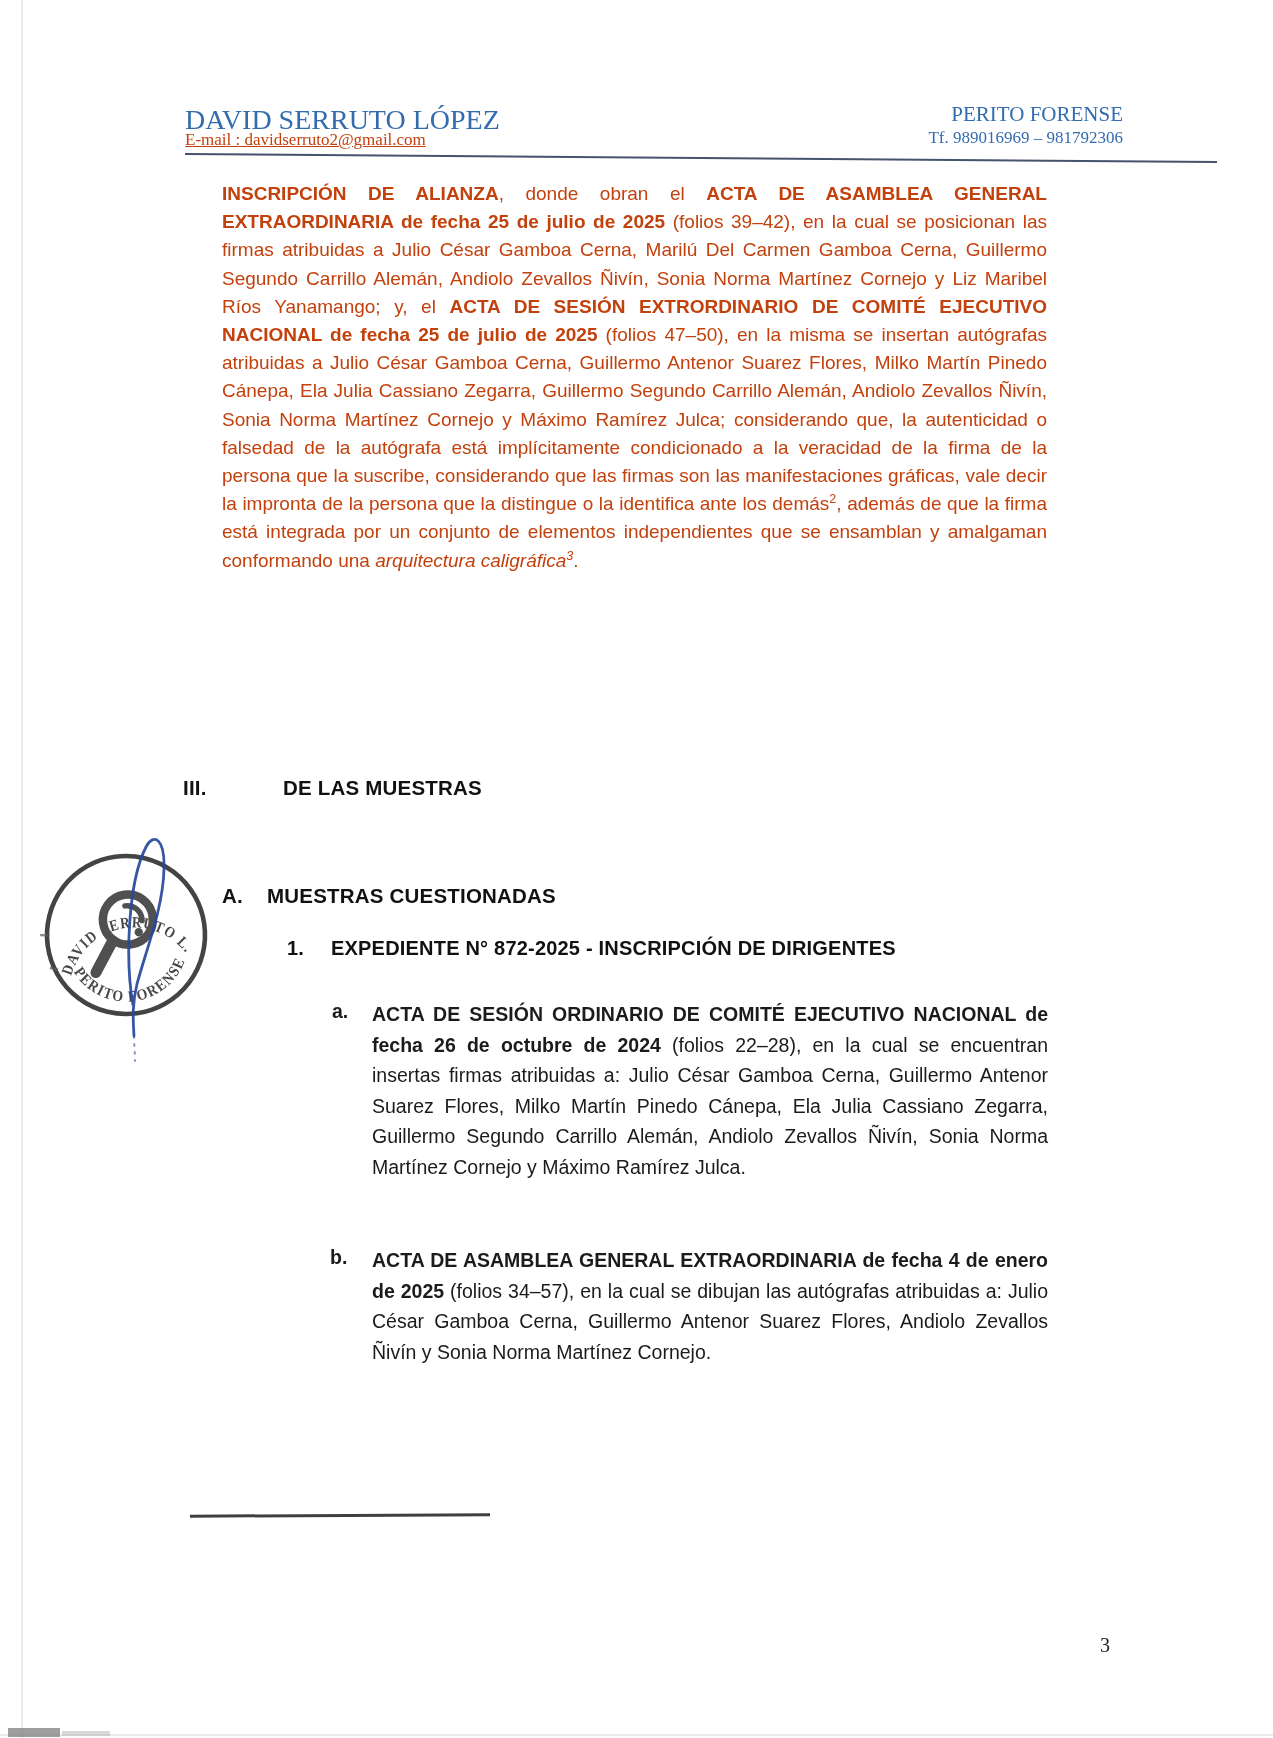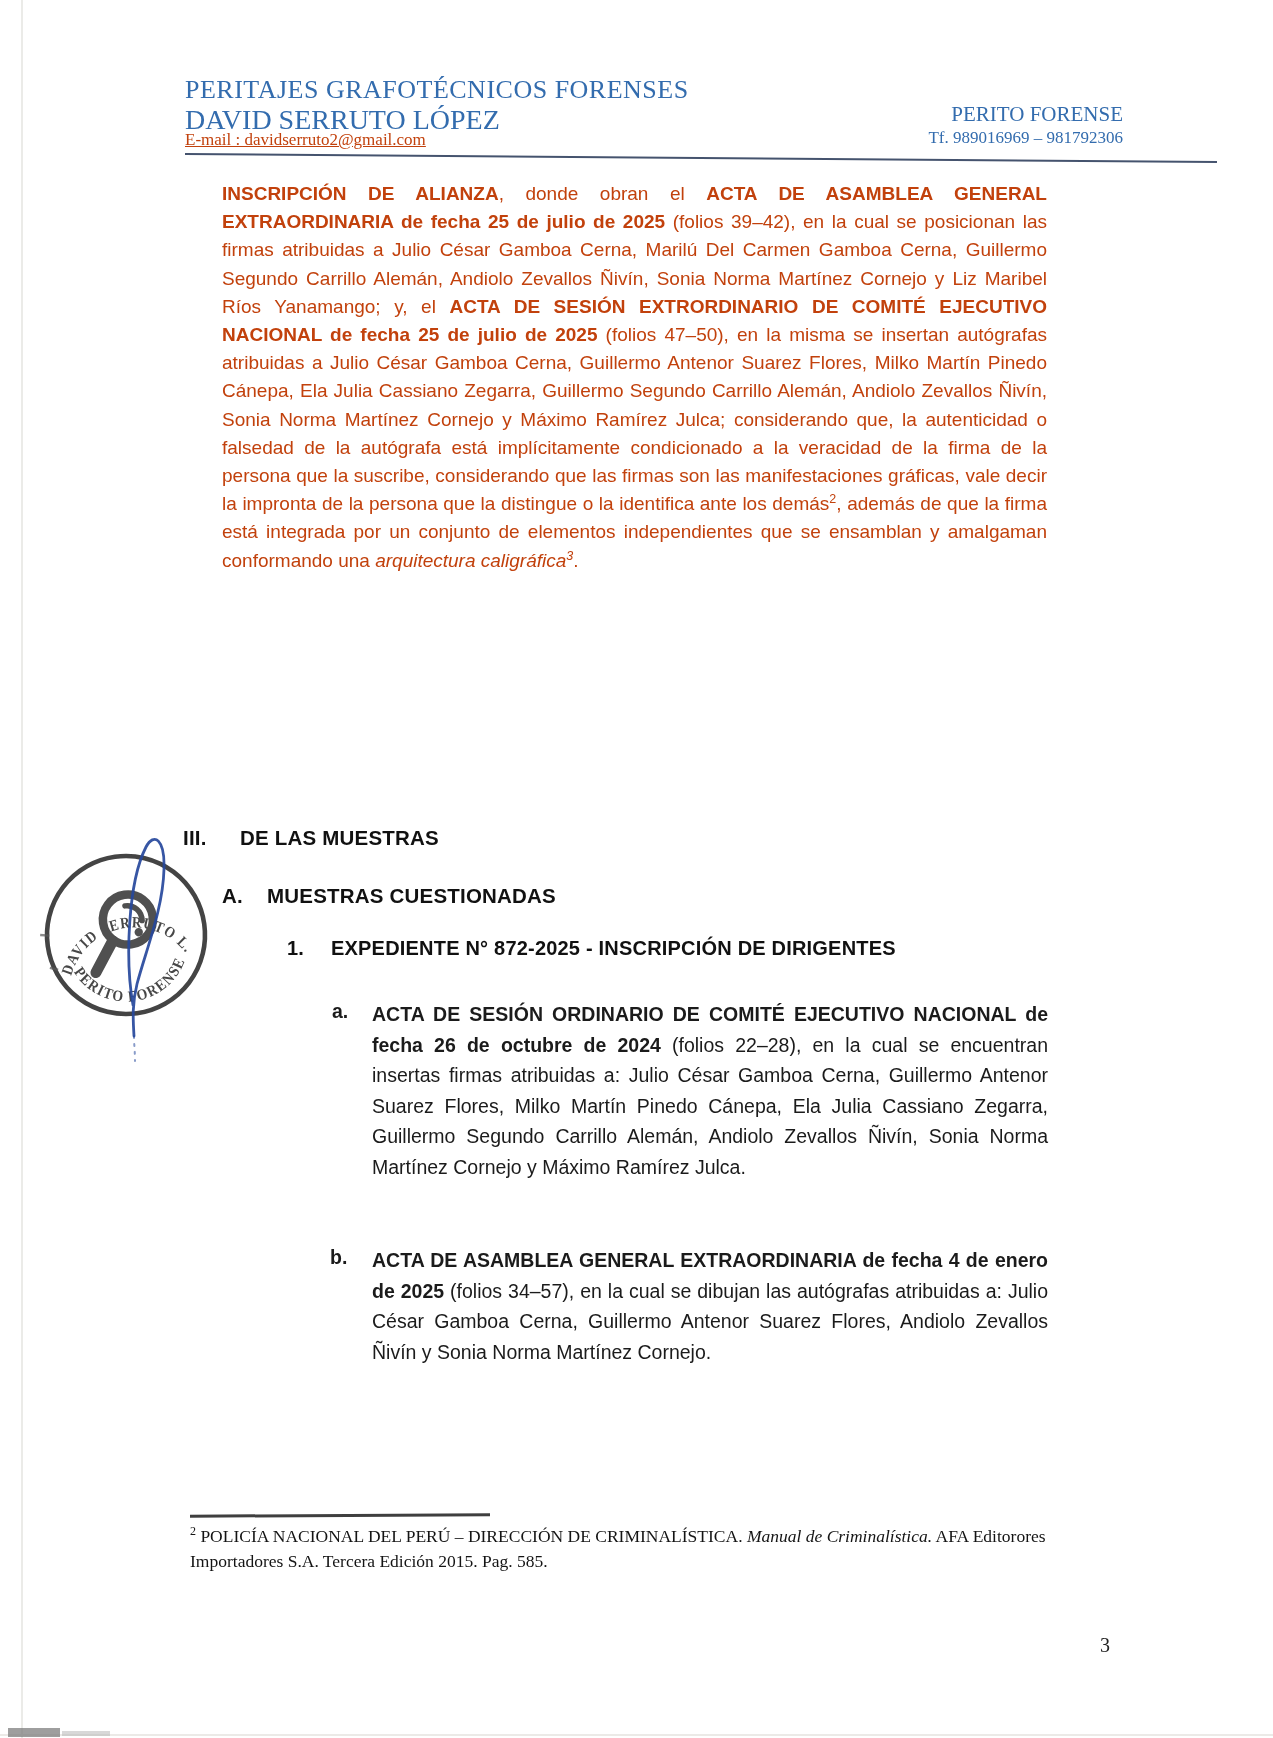--- a/index.html
+++ b/index.html
@@ -53,30 +53,29 @@
 </head>
 <body>
 
 <div class="page">
 
   <div class="abs crease-left"></div>
   <div class="abs bottom-line"></div>
   <div class="abs smudge1"></div>
   <div class="abs smudge2"></div>
 
-  <div class="abs lh-title">PERITAJES GRAFOTÉCNICOS FORENSES</div>
   <div class="abs lh-name">DAVID SERRUTO LÓPEZ</div>
   <div class="abs lh-email">E-mail : davidserruto2@gmail.com</div>
   <div class="abs lh-role">PERITO FORENSE</div>
   <div class="abs lh-phone">Tf. 989016969 – 981792306</div>
   <div class="abs lh-rule"></div>
 
   <div class="abs p-main"><span class="bold">INSCRIPCIÓN DE ALIANZA</span><span class="">, donde obran el </span><span class="bold">ACTA DE ASAMBLEA GENERAL EXTRAORDINARIA de fecha 25 de julio de 2025 </span><span class="">(folios 39–42), en la cual se posicionan las firmas atribuidas a Julio César Gamboa Cerna, Marilú Del Carmen Gamboa Cerna, Guillermo Segundo Carrillo Alemán, Andiolo Zevallos Ñivín, Sonia Norma Martínez Cornejo y Liz Maribel Ríos Yanamango; y, el </span><span class="bold">ACTA DE SESIÓN EXTRORDINARIO DE COMITÉ EJECUTIVO NACIONAL de fecha 25 de julio de 2025 </span><span class="">(folios 47–50), en la misma se insertan autógrafas atribuidas a Julio César Gamboa Cerna, Guillermo Antenor Suarez Flores, Milko Martín Pinedo Cánepa, Ela Julia Cassiano Zegarra, Guillermo Segundo Carrillo Alemán, Andiolo Zevallos Ñivín, Sonia Norma Martínez Cornejo y Máximo Ramírez Julca; considerando que, la autenticidad o falsedad de la autógrafa está implícitamente condicionado a la veracidad de la firma de la persona que la suscribe, considerando que las firmas son las manifestaciones gráficas, vale decir la impronta de la persona que la distingue o la identifica ante los demás</span><sup>2</sup><span class="">, además de que la firma está integrada por un conjunto de elementos independientes que se ensamblan y amalgaman conformando una </span><span class="it">arquitectura caligráfica</span><sup class="it">3</sup><span class="">.</span></div>
 
-  <div class="abs h-row" style="left:183px; top:826px;">
+  <div class="abs h-row" style="left:183px; top:776px;gap:43px;">
     <span class="h3-num">III.</span>
     <span>DE LAS MUESTRAS</span>
   </div>
 
   <div class="abs h-row" style="left:222px; top:884px;">
     <span class="hA-num">A.</span>
     <span>MUESTRAS CUESTIONADAS</span>
   </div>
 
   <div class="abs h-row" style="left:287px; top:937px; font-size:20px;">
@@ -112,17 +111,16 @@
       <path d="M 16 153 l 9 2 M 21 187 l 8 3" stroke="#444" stroke-width="2.4" opacity=".7"></path>
     </g>
 
     <g fill="none" stroke="#26489c" stroke-linecap="round">
       <path d="M 108 235 C 100 190, 103 112, 121 77 C 129 62, 140 69, 139 99 C 138 139, 121 180, 112 214 C 107 234, 108 249, 109 266" stroke-width="2.8" opacity=".92"></path>
       <path d="M 109 266 C 109 274, 110 282, 110 291" stroke-width="2" stroke-dasharray="2 6" opacity=".55"></path>
     </g>
   </svg>
 
   <div class="abs fn-sep"></div>
-  <div class="abs fn" style="top:1524px;"><sup>2</sup><span class=""> POLICÍA NACIONAL DEL PERÚ – DIRECCIÓN DE CRIMINALÍSTICA. </span><span class="it">Manual de Criminalística.</span><span class=""> AFA Editorores Importadores S.A. Tercera Edición 2015. Pag. 585.</span></div>
 
   <div class="abs pg-num">3</div>
 
 </div>
 
 </body></html>

